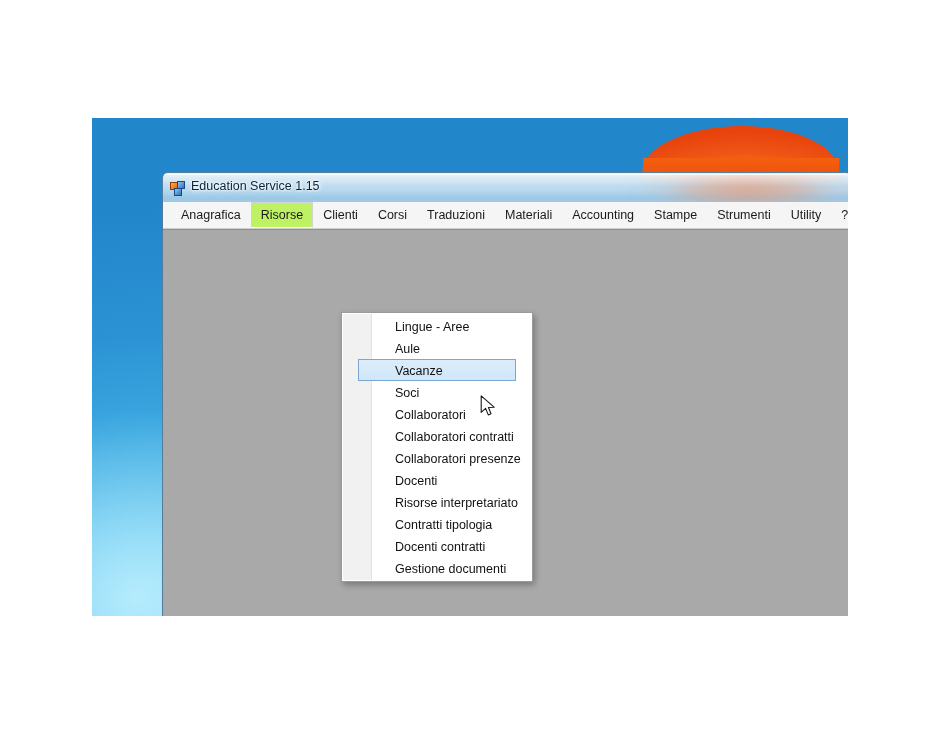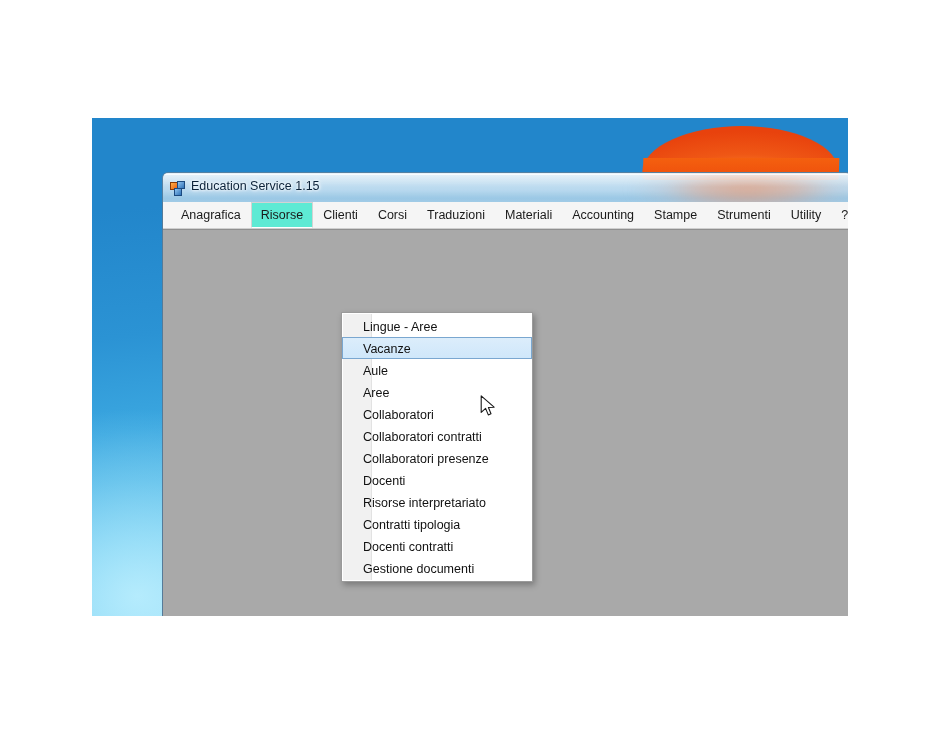--- a/index.html
+++ b/index.html
@@ -193,21 +193,21 @@
     align-items: center;
     padding: 12px 9px;
     font-size: 12.5px;
     color: #1a1a1a;
     box-sizing: border-box;
     border: 1px solid transparent;
     white-space: nowrap;
     position: relative;
   }
   .menu-item.open {
-    background: #5eead4;
+    background: #bef264;
     border-color: #d3d3d3;
     border-bottom-color: #ffffff;
     z-index: 3;
   }
 
   
   #mdi-area {
     position: absolute;
     left: 0;
     top: 27px;
@@ -244,25 +244,25 @@
     top: 1px;
     bottom: 1px;
     width: 28px;
     background: #f1f1f1;
     border-right: 1px solid #e2e2e2;
   }
   .dd-item {
     position: relative;
     height: 22px;
     line-height: 22px;
-    padding-left: 20px;
+    padding-left: 36px;
     color: #111111;
     box-sizing: border-box;
     border: 1px solid transparent;
-    margin: 0 0;
+    margin: 0 16px;
     white-space: nowrap;
     z-index: 2;
   }
   .dd-item.selected {
     background: linear-gradient(180deg,#dcedfb 0%, #cfe7fa 100%);
     border-color: #7aa7d0;
   }
 
   
   #cursor {
@@ -341,28 +341,28 @@
         </div>
 
         <div id="mdi-area"></div>
 
         <div id="dropdown">
           <div id="dropdown-gutter"></div>
 
           <div class="dd-item">
             <span>Lingue - Aree</span>
           </div>
+          <div class="dd-item">
+            <span>Aule</span>
+          </div>
           <div class="dd-item selected">
             <span>Vacanze</span>
           </div>
           <div class="dd-item">
-            <span>Aule</span>
-          </div>
-          <div class="dd-item">
-            <span>Aree</span>
+            <span>Soci</span>
           </div>
           <div class="dd-item">
             <span>Collaboratori</span>
           </div>
           <div class="dd-item">
             <span>Collaboratori contratti</span>
           </div>
           <div class="dd-item">
             <span>Collaboratori presenze</span>
           </div>

